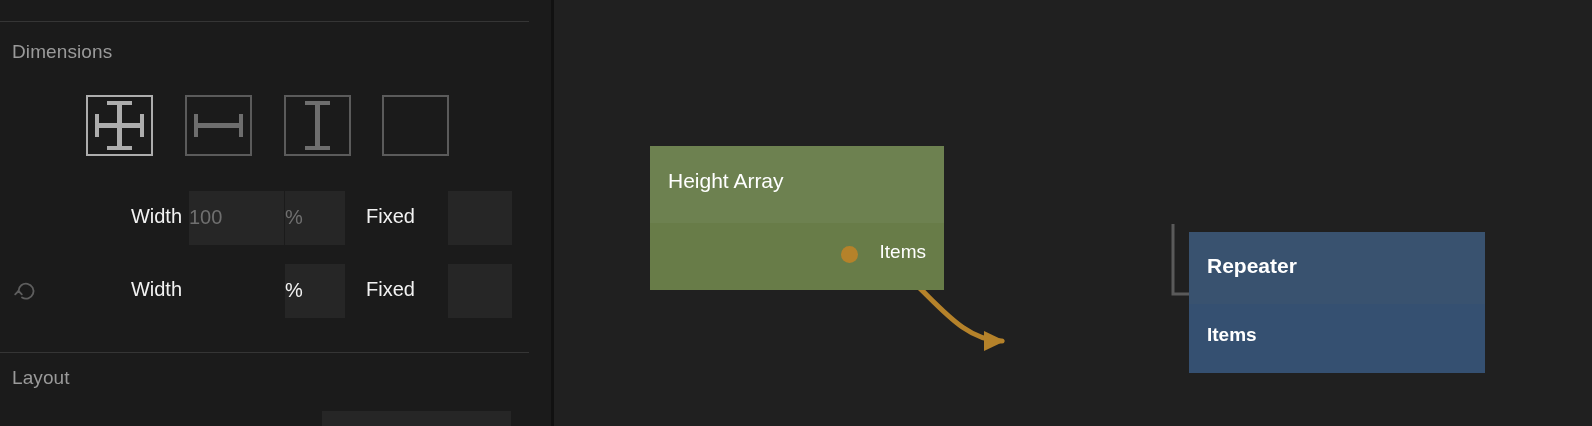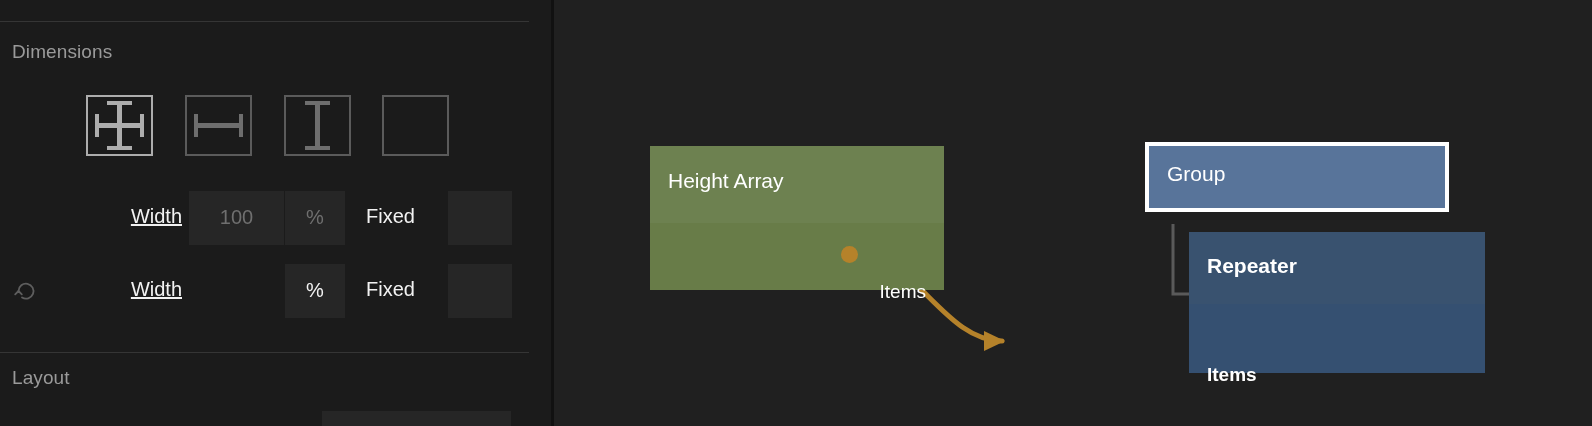--- a/index.html
+++ b/index.html
@@ -69,36 +69,35 @@
   #row-width  { top: 191px; }
   #row-height { top: 264px; }
 
   .dim-label {
     position: absolute;
     right: 369px;
     top: 14px;
     color: #f2f2f2;
     font-size: 20px;
     white-space: nowrap;
-    text-decoration: underline;
   }
   .field {
     position: absolute;
     top: 0;
     height: 54px;
     background: #262626;
     box-sizing: border-box;
   }
   .field-value {
     position: absolute;
     left: 0; right: 0;
     top: 15px;
     color: #f2f2f2;
     font-size: 20px;
-    text-align: center;
+    text-align: left;
     white-space: nowrap;
   }
   .field.placeholder .field-value { color: #6f6f6f; }
 
   .field-number { left: 189px; width: 95px; }
   .field-unit   { left: 285px; width: 60px; }
   .field-blank  { left: 448px; width: 64px; }
 
   .dim-mode {
     position: absolute;
@@ -155,21 +154,20 @@
     left: 18px;
     color: #ffffff;
     font-size: 21px;
     white-space: nowrap;
   }
   .port-label {
     position: absolute;
     color: #ffffff;
     font-size: 19px;
     white-space: nowrap;
-    margin-top: 40px;
   }
 
   
   #node-static-array {
     left: 96px; top: 146px;
     width: 294px; height: 144px;
     background: #687c48;
   }
   #static-array-header {
     position: absolute;
@@ -318,25 +316,20 @@
       <div id="static-array-header"></div>
       <div class="node-title">Height Array</div>
       <div class="port-label" id="static-array-items-label">Items</div>
     </div>
     <div id="static-array-out-port"></div>
 
     <svg id="tree-connector" viewBox="0 0 19 72">
       <path d="M 2 0 L 2 70 L 19 70" fill="none" stroke="#5a5a5a" stroke-width="3"></path>
     </svg>
 
-    <div class="node" id="node-group-wrap">
-      <div id="node-group">
-        <div class="node-title">Group</div>
-      </div>
-    </div>
 
     <div class="node" id="node-repeater">
       <div id="repeater-header"></div>
       <div class="node-title">Repeater</div>
       <div class="port-label" id="repeater-items-label">Items</div>
     </div>
 
   </div>
 </div>
 

